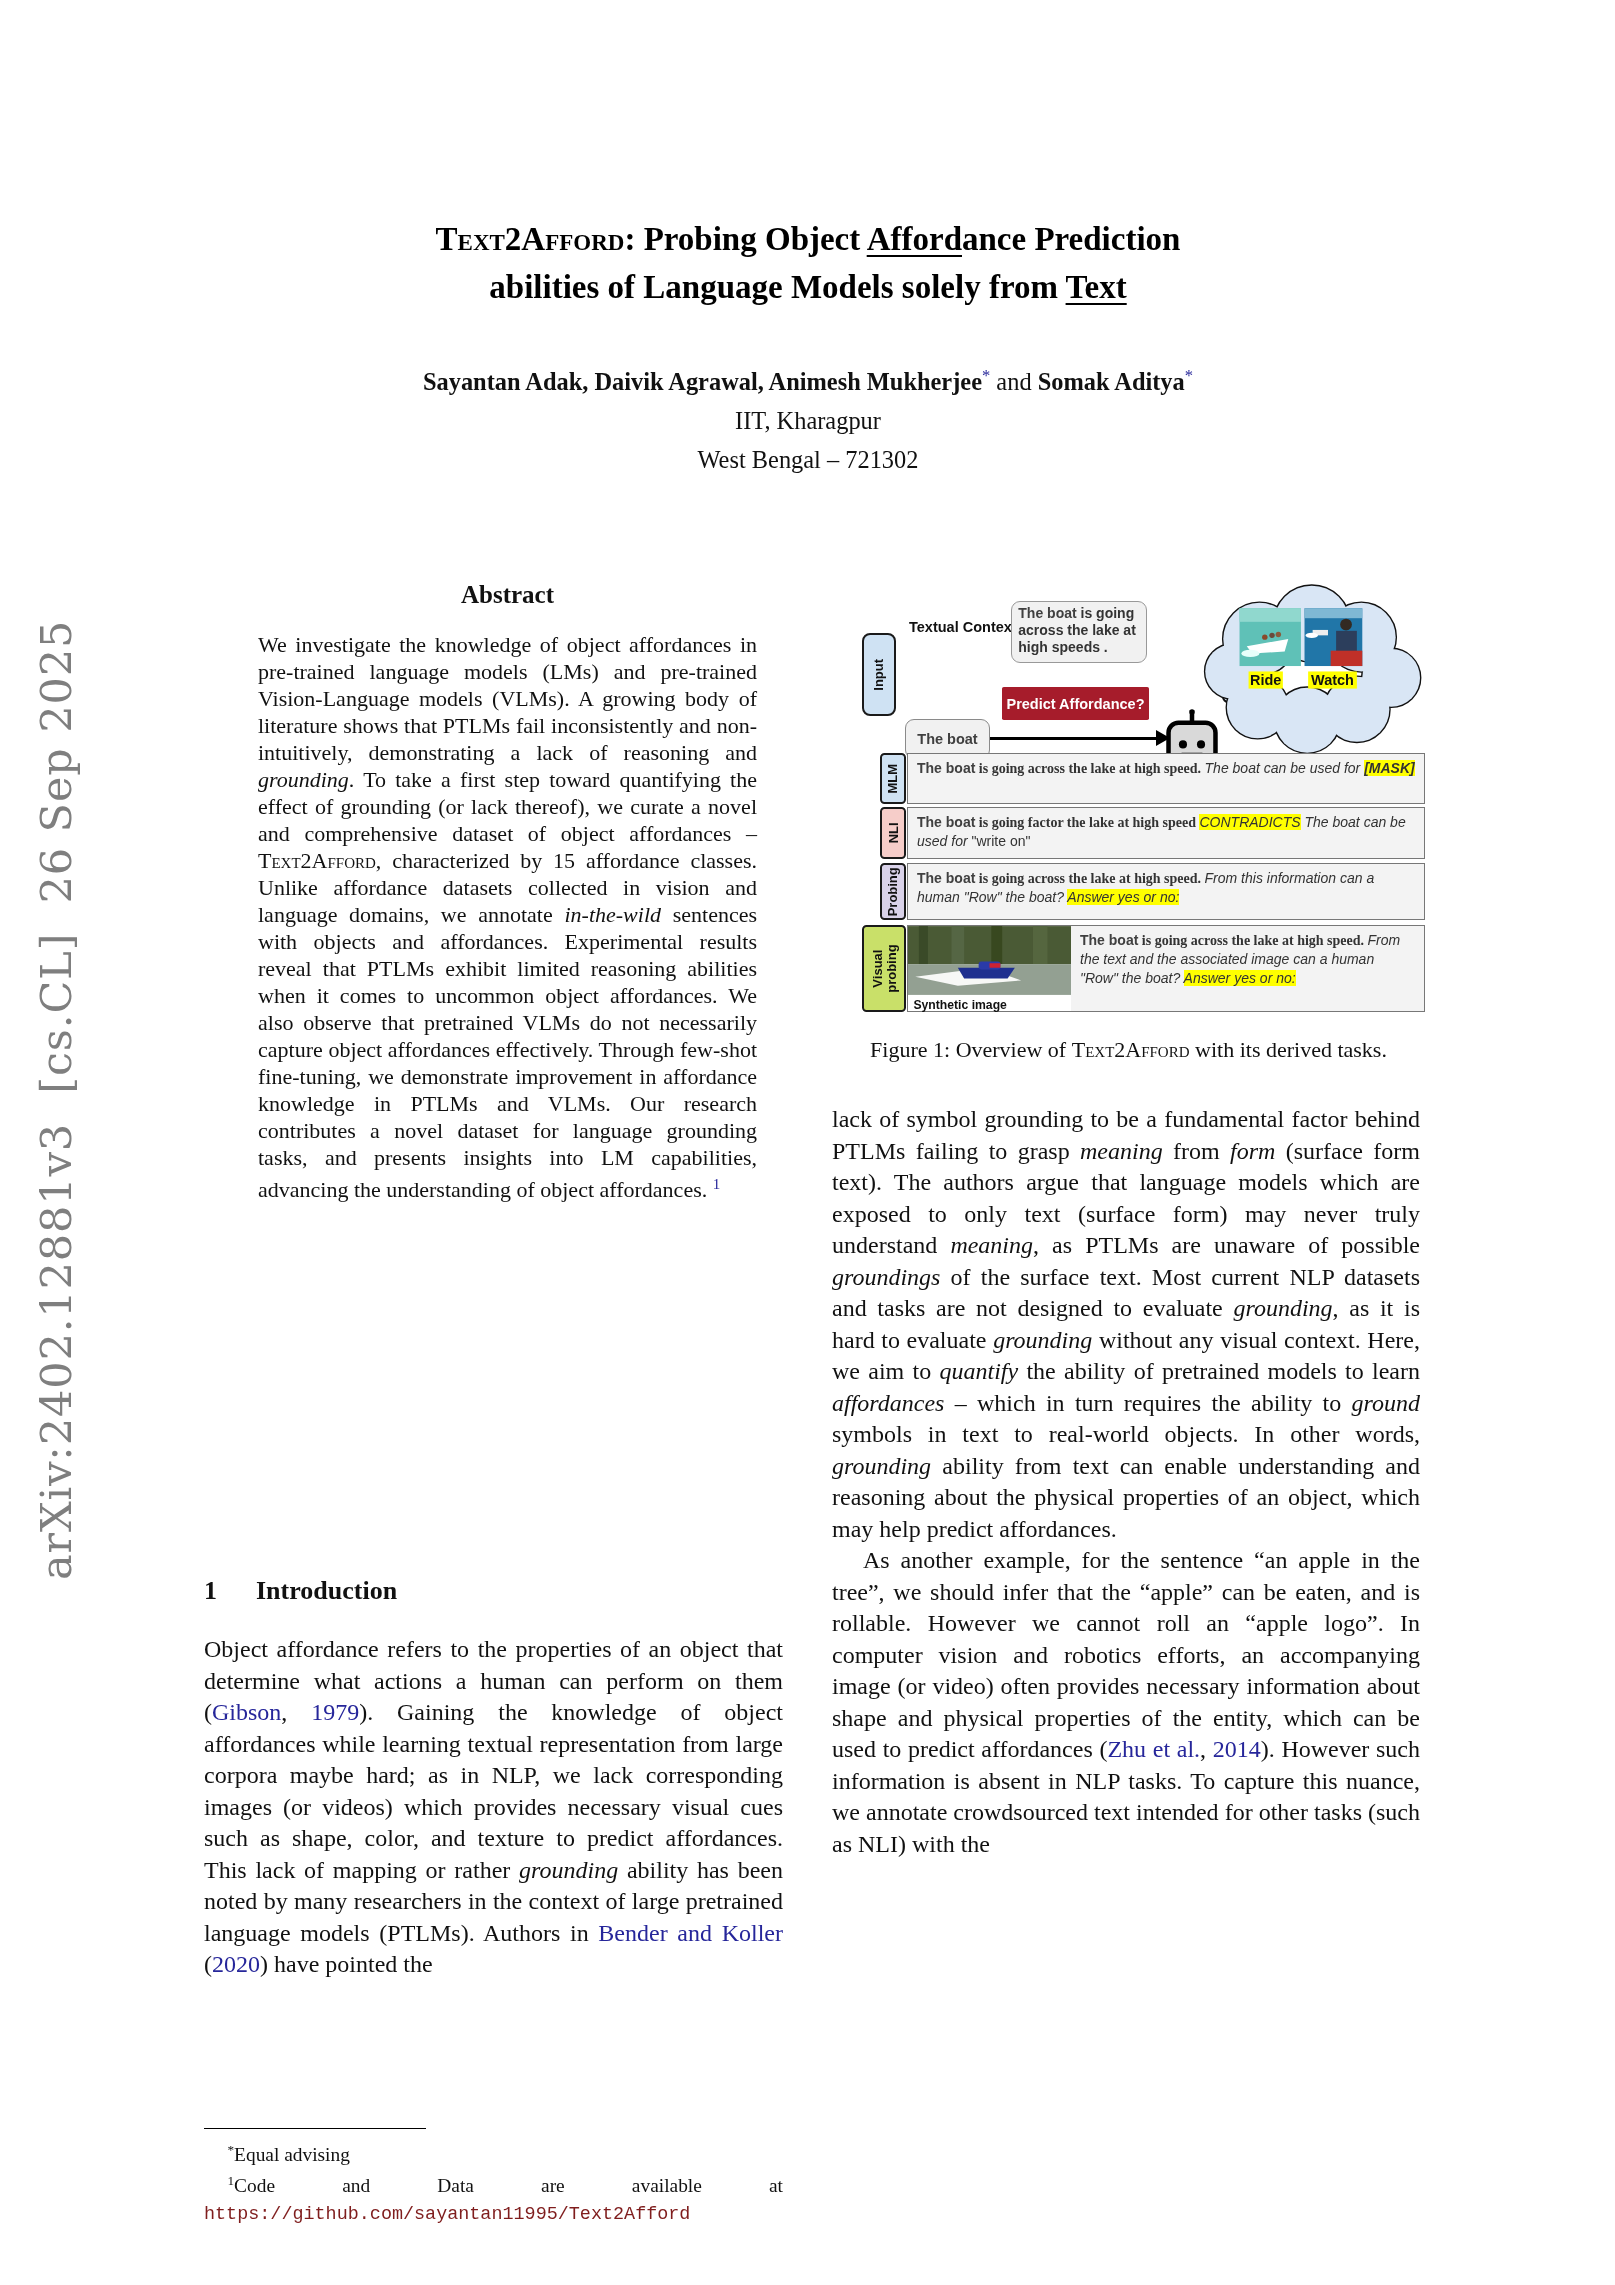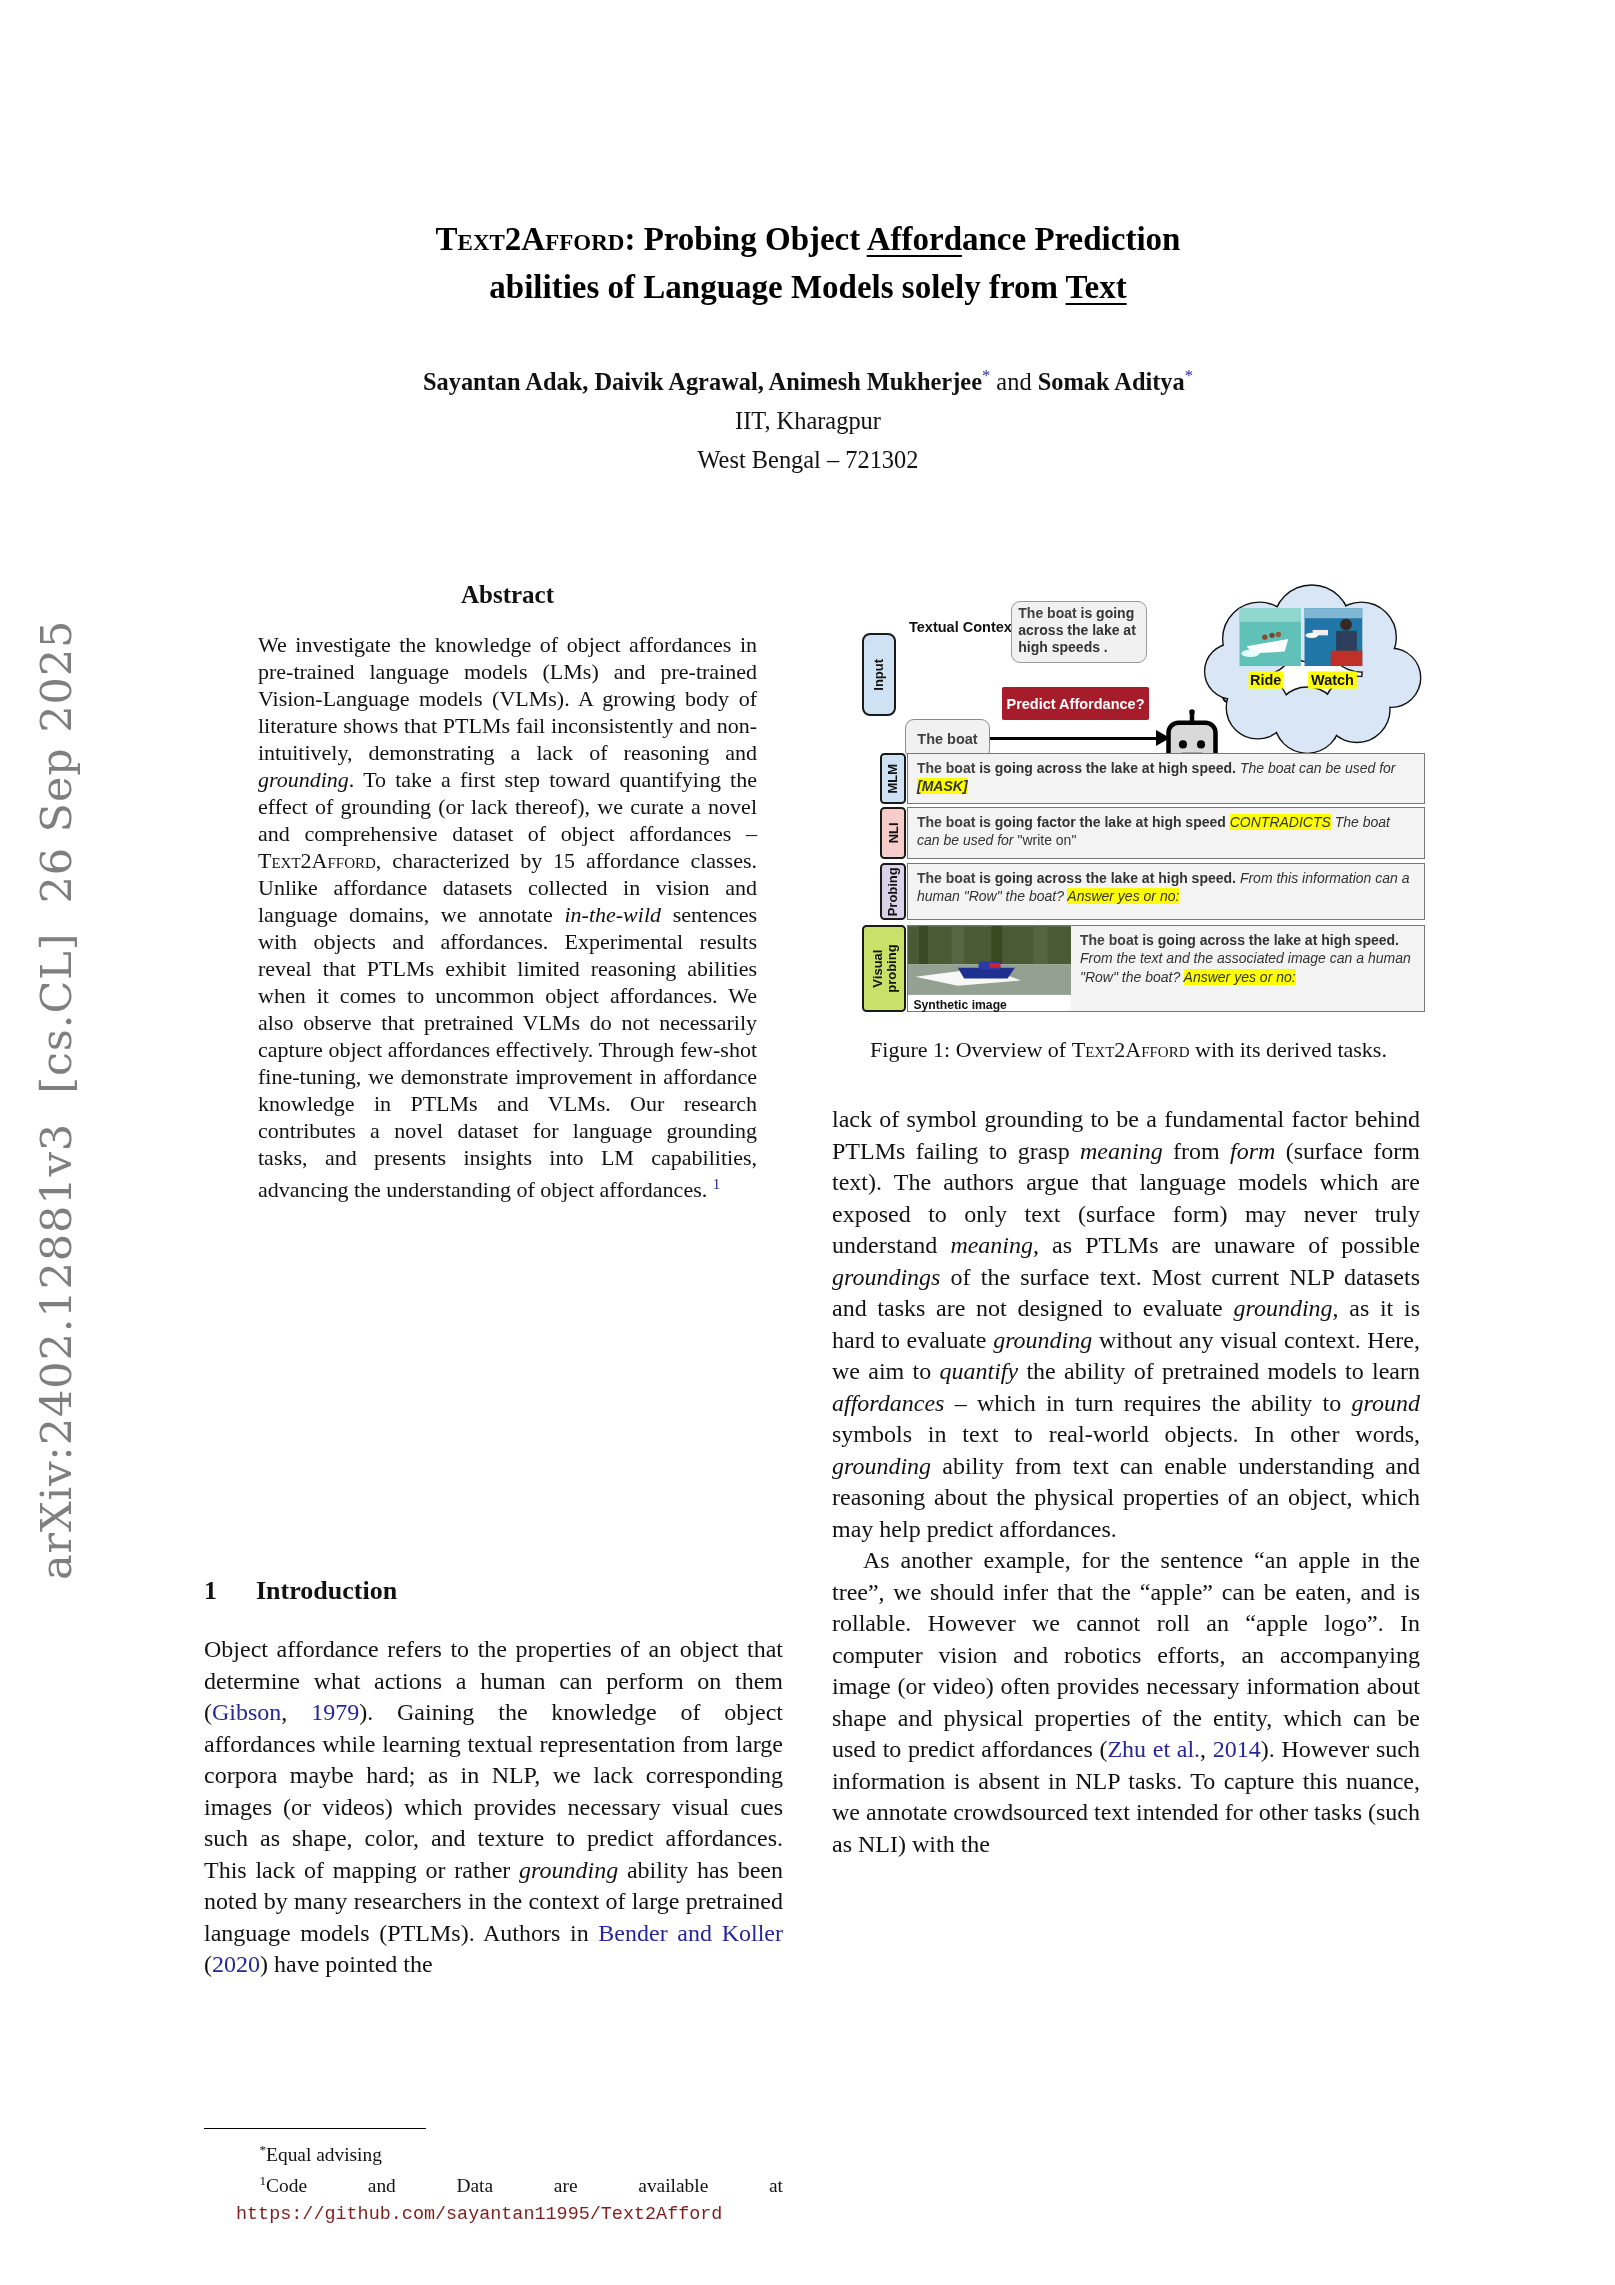--- a/index.html
+++ b/index.html
@@ -21,39 +21,39 @@
     position:absolute; left:0; top:215px; width:100%;
     text-align:center; font-weight:bold; font-size:33px; line-height:48px; color:#000;
   }
   .author-block {
     position:absolute; left:0; top:356px; width:100%;
     text-align:center; font-size:24.4px; line-height:39px;
   }
   
   .just { text-align:justify; }
   .seg-i { font-style:italic; }
-  .seg-b { font-weight:bold; }
+  .seg-b { font-weight:bold;font-family:Liberation Serif, serif; }
   .seg-u { text-decoration:underline; text-decoration-thickness:2.3px; text-underline-offset:4.5px; }
   .seg-sc { font-variant:small-caps; }
   .seg-link { color:#26269a; }
   .seg-mono { font-family:"Liberation Mono","DejaVu Sans Mono",monospace; color:#7f1d1d; font-size:0.95em; }
   .seg-sup { vertical-align:super; font-size:0.68em; }
   .seg-supl { vertical-align:super; font-size:0.68em; color:#26269a; }
   .seg-red { color:#404040; font-weight:bold; }
   .seg-hl { background:#ffff00; font-style:italic; }
   .seg-hlb { background:#ffff00; font-style:italic; font-weight:bold; }
   
   .abstract-head { position:absolute; left:258px; top:581px; width:499px; text-align:center; font-weight:bold; font-size:25px; }
   .abstract-body { position:absolute; left:258px; top:631px; width:499px; font-size:22px; line-height:27px; }
   .section-head { position:absolute; left:204px; top:1576px; font-weight:bold; font-size:26px; }
   .section-head .sec-no { display:inline-block; width:52px; }
   .intro-body { position:absolute; left:204px; top:1634px; width:579px; font-size:24px; line-height:31.5px; }
   .fn-rule { position:absolute; left:204px; top:2128px; width:222px; border-top:1.8px solid #000; }
   .footnotes { position:absolute; left:204px; top:2137px; width:579px; font-size:19.4px; line-height:26px; }
-  .footnotes p { text-indent:23.5px;margin-left:32px; }
+  .footnotes p { text-indent:23.5px; }
   
   .fig-caption { position:absolute; left:832px; top:1037px; width:593px; text-align:center; font-size:22px; }
   .right-body { position:absolute; left:832px; top:1104px; width:588px; font-size:24px; line-height:31.5px; }
   .right-body .p2 { text-indent:31px; }
   
   .figure { position:absolute; left:855px; top:583px; width:572px; height:434px;
             font-family:"Liberation Sans","DejaVu Sans",sans-serif; color:#333; }
   .vlabel { position:absolute; display:flex; align-items:center; justify-content:center;
             border:2.3px solid #1a1a1a; border-radius:4.5px; }
   .vlabel > span { transform:rotate(-90deg); white-space:pre-line; text-align:center;

